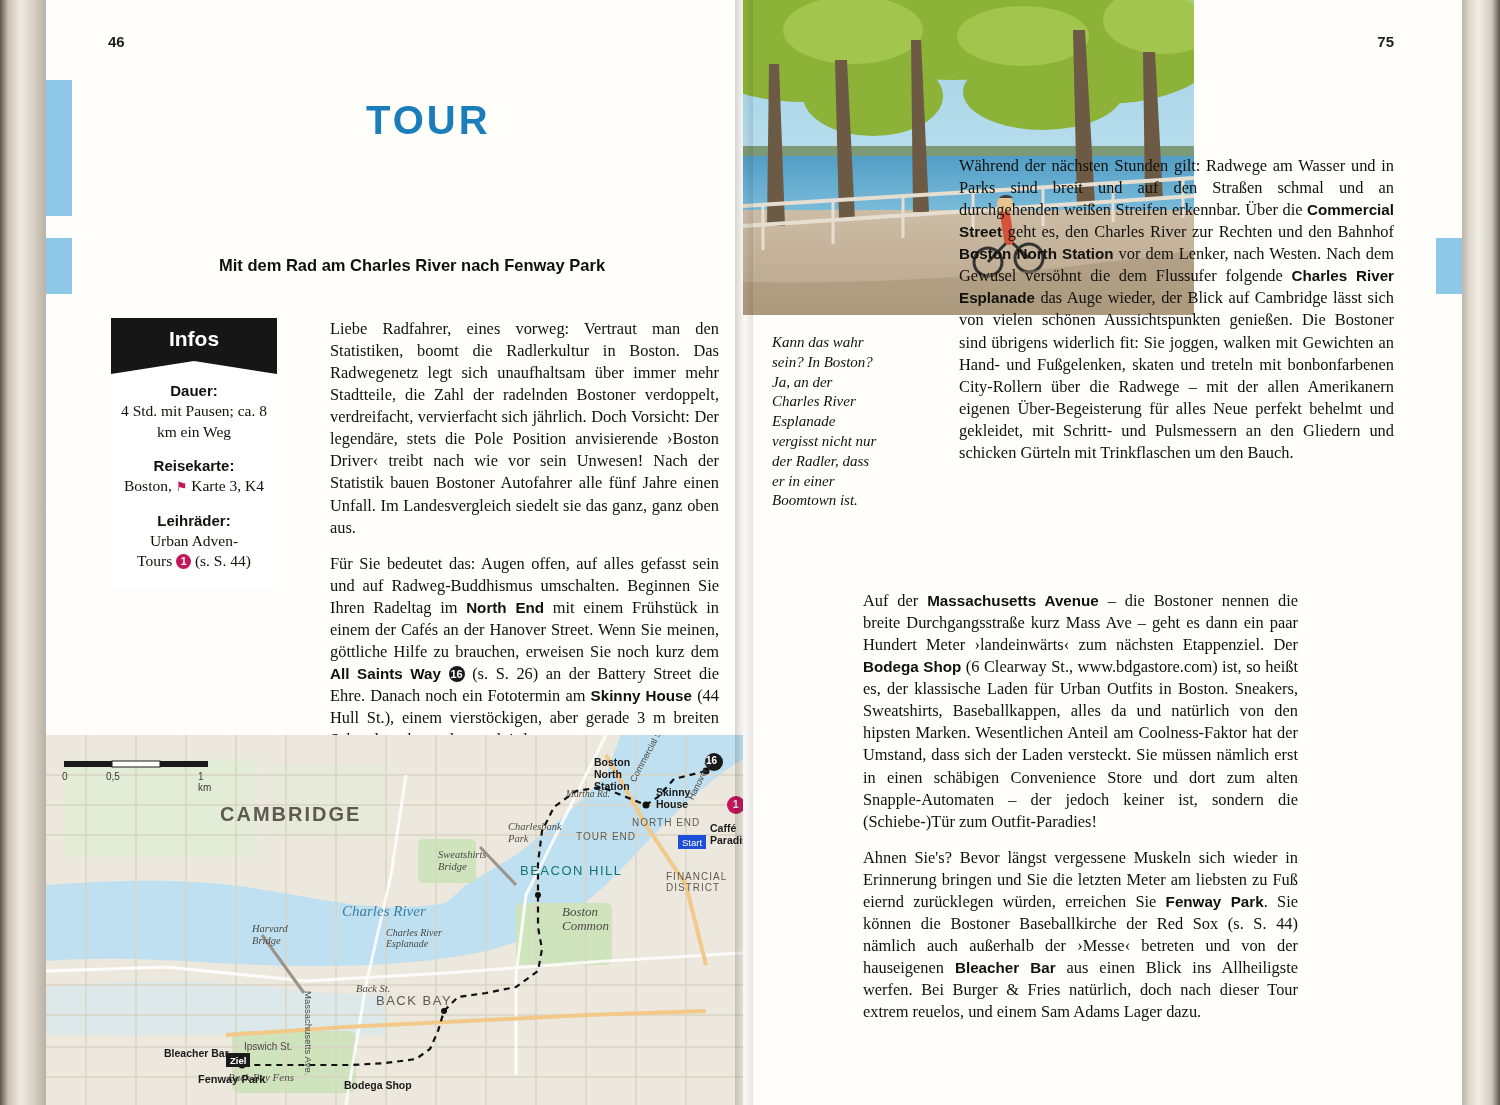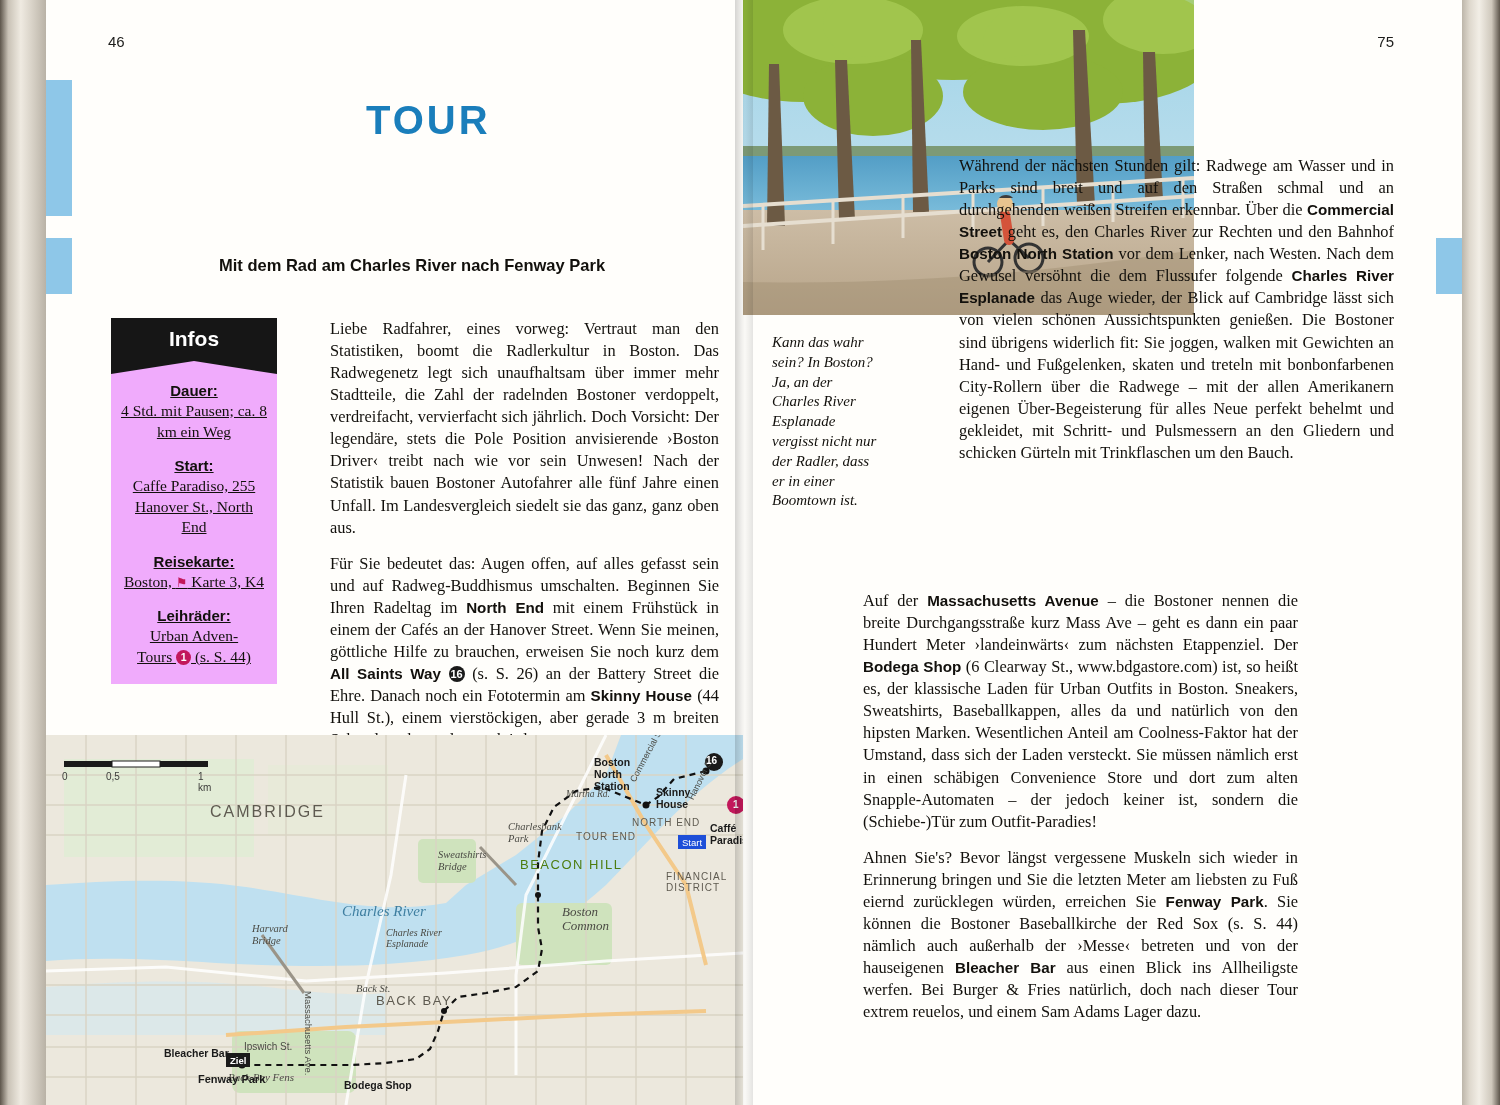--- a/index.html
+++ b/index.html
@@ -14,21 +14,21 @@
     background:linear-gradient(90deg,#5d554b 0%,#c9c2b6 18%,#efeae1 45%,#d8d2c7 70%,#b9b2a6 100%);}
   .edge-right{position:absolute;right:0;top:0;width:38px;height:1105px;
     background:linear-gradient(270deg,#5d554b 0%,#cfc8bc 22%,#f2eee6 55%,#ded8cd 80%,#bdb6aa 100%);}
   .page{position:absolute;top:0;height:1105px;background:#fffefb;}
   .page-left{left:46px;width:697px;}
   .page-right{left:743px;width:719px;}
   .gutter{position:absolute;left:735px;top:0;width:18px;height:1105px;
     background:linear-gradient(90deg,rgba(0,0,0,0.16) 0%,rgba(0,0,0,0.05) 40%,rgba(0,0,0,0.02) 55%,rgba(0,0,0,0.10) 100%);}
 
   
-  .folio{position:absolute;font-family:"Liberation Sans",sans-serif;font-weight:normal;font-size:15px;color:#1d1d1b;}
+  .folio{position:absolute;font-family:"Liberation Sans",sans-serif;font-weight:bold;font-size:15px;color:#1d1d1b;}
   .folio-left{left:108px;top:33px;}
   .folio-right{right:106px;top:33px;}
 
   
   .bar{position:absolute;background:#8ec7e8;}
   .bar1{left:46px;top:80px;width:26px;height:136px;}
   .bar2{left:46px;top:238px;width:26px;height:56px;}
   .bar-r{position:absolute;right:38px;top:238px;width:26px;height:56px;background:#8ec7e8;}
 
   
@@ -38,22 +38,22 @@
     letter-spacing:-0.3px;}
   .subline{position:absolute;left:219px;top:256px;width:520px;font-family:"Liberation Sans",sans-serif;
     font-weight:bold;font-size:16.5px;color:#12100c;}
 
   
   .infos{position:absolute;left:111px;top:318px;width:166px;}
   .infos-head{position:relative;background:#161616;color:#fff;text-align:center;
     font-family:"Liberation Sans",sans-serif;font-weight:bold;font-size:21px;padding:9px 0 10px;}
   .infos-head:after{content:"";position:absolute;left:0;bottom:-13px;border-left:83px solid #161616;
     border-right:83px solid #161616;border-bottom:13px solid transparent;}
-  .infos-body{background:#f0abfc;padding:20px 10px 16px;text-align:center;font-size:15.5px;
-    line-height:1.33;color:#12100c;text-decoration:underline;}
+  .infos-body{background:#ffffff;padding:20px 10px 16px;text-align:center;font-size:15.5px;
+    line-height:1.33;color:#12100c;}
   .infos-body .k{font-family:"Liberation Sans",sans-serif;font-weight:bold;font-size:15px;display:block;}
   .infos-body .grp{margin-bottom:14px;}
   .infos-body .grp:last-child{margin-bottom:0;}
   .pin{color:#c2185b;font-size:13px;}
   .num-badge{display:inline-block;background:#c2185b;color:#fff;border-radius:50%;
     width:15px;height:15px;line-height:15px;font-size:10.5px;font-family:"Liberation Sans",sans-serif;
     font-weight:bold;text-align:center;vertical-align:1px;}
 
   
   .col{position:absolute;font-size:16.4px;line-height:1.345;color:#12100c;text-align:justify;}
@@ -95,24 +95,20 @@
 
   <div class="tour-label">TOUR</div>
   <div class="subline">Mit dem Rad am Charles River nach Fenway Park</div>
 
   <div class="infos">
     <div class="infos-head">Infos</div>
     <div class="infos-body">
       <div class="grp">
         <span class="k">Dauer:</span>
         <span>4 Std. mit Pausen; ca. 8 km ein Weg</span>
-      </div>
-      <div class="grp">
-        <span class="k">Start:</span>
-        <span>Caffe Paradiso, 255 Hanover St., North End</span>
       </div>
       <div class="grp">
         <span class="k">Reisekarte:</span>
         <span>Boston, <span class="pin">⚑</span> Karte 3, K4</span>
       </div>
       <div class="grp">
         <span class="k">Leihräder:</span>
         <span>Urban Adven-<br>Tours <span class="num-badge">1</span> (s. S. 44)</span>
       </div>
     </div>
@@ -174,23 +170,23 @@
         <rect x="48" y="4" width="48" height="6" fill="#ffffff" stroke="#1a1a1a" stroke-width="1"></rect>
         <rect x="96" y="4" width="48" height="6" fill="#1a1a1a"></rect>
       </svg>
       <div style="position:relative;width:150px;font-size:10px;font-family:'Liberation Sans',sans-serif;color:#3b3b39;">
         <span style="position:absolute;left:-2px;">0</span>
         <span style="position:absolute;left:42px;">0,5</span>
         <span style="position:absolute;left:134px;">1 km</span>
       </div>
     </div>
 
-    <div class="map-label" style="left:164px;top:68px;font-size:16px;letter-spacing:2px;color:#5e5a50;">CAMBRIDGE</div>
+    <div class="map-label" style="left:174px;top:68px;font-size:20px;letter-spacing:2px;color:#5e5a50;font-weight:bold;">CAMBRIDGE</div>
     <div class="map-label" style="left:296px;top:168px;font-size:15px;font-style:italic;color:#3e7ea0;font-family:'Liberation Serif',serif;">Charles River</div>
-    <div class="map-label" style="left:474px;top:122px;font-size:13px;letter-spacing:1.5px;color:#4d7c0f;">BEACON HILL</div>
+    <div class="map-label" style="left:474px;top:128px;font-size:13px;letter-spacing:1.5px;color:#0f766e;">BEACON HILL</div>
     <div class="map-label" style="left:330px;top:258px;font-size:13px;letter-spacing:1.5px;color:#5e5a50;">BACK BAY</div>
     <div class="map-label" style="left:586px;top:82px;font-size:10px;letter-spacing:1px;color:#5e5a50;line-height:1.1;">NORTH END</div>
     <div class="map-label" style="left:530px;top:96px;font-size:10px;letter-spacing:1px;color:#5e5a50;">TOUR END</div>
     <div class="map-label" style="left:620px;top:136px;font-size:10px;letter-spacing:1px;color:#5e5a50;width:52px;line-height:1.1;text-align:right;">FINANCIAL DISTRICT</div>
     <div class="map-label" style="left:516px;top:170px;font-size:13px;font-style:italic;color:#4a4a44;width:46px;line-height:1.1;font-family:'Liberation Serif',serif;">Boston Common</div>
     <div class="map-label" style="left:462px;top:86px;font-size:10.5px;font-style:italic;color:#4a4a44;width:60px;line-height:1.1;font-family:'Liberation Serif',serif;">Charlesbank Park</div>
     <div class="map-label" style="left:392px;top:114px;font-size:10.5px;font-style:italic;color:#4a4a44;width:56px;line-height:1.1;font-family:'Liberation Serif',serif;">Sweatshirts Bridge</div>
     <div class="map-label" style="left:206px;top:188px;font-size:10.5px;font-style:italic;color:#4a4a44;width:24px;line-height:1.1;font-family:'Liberation Serif',serif;">Harvard Bridge</div>
     <div class="map-label" style="left:340px;top:192px;font-size:10px;font-style:italic;color:#4a4a44;width:66px;line-height:1.1;font-family:'Liberation Serif',serif;">Charles River Esplanade</div>
     <div class="map-label" style="left:310px;top:248px;font-size:10.5px;font-style:italic;color:#4a4a44;font-family:'Liberation Serif',serif;">Back St.</div>

